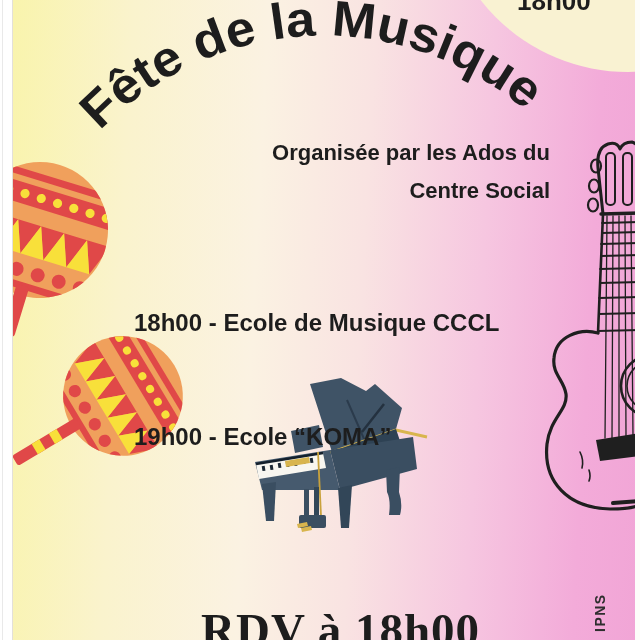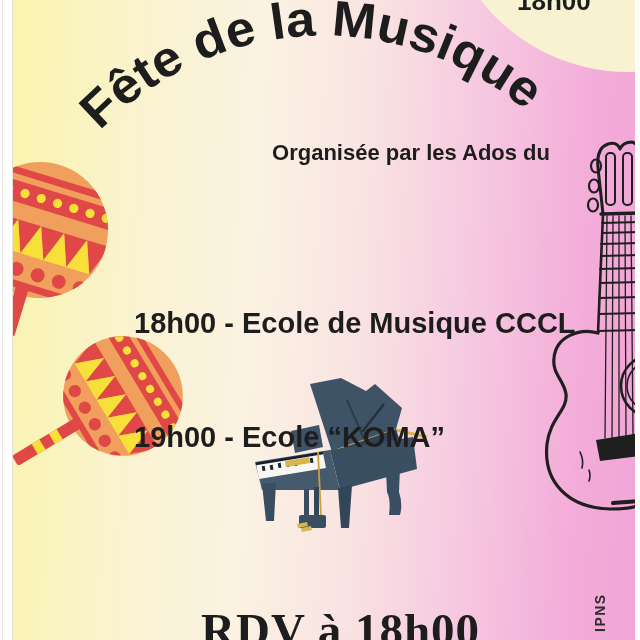--- a/index.html
+++ b/index.html
@@ -4,21 +4,21 @@
 <style>
   html,body{margin:0;padding:0;background:#888;}
   .poster{
     position:relative;width:640px;height:640px;overflow:hidden;
     background:linear-gradient(93deg,#f9f4a9 0%,#faf3cd 20%,#fbf2e2 40%,#f9e3e2 56%,#f6c6e0 74%,#f3abd9 90%,#f1a5d6 100%);
     font-family:"Liberation Sans","DejaVu Sans",sans-serif;
   }
   .illos{position:absolute;left:0;top:0;width:640px;height:640px;display:block;}
   .txt{position:absolute;color:#1d1d1d;font-weight:bold;white-space:pre;}
   .organizer{left:100px;top:134px;width:450px;text-align:right;font-size:22px;line-height:38px;white-space:normal;}
-  .schedule{left:134px;top:228px;font-size:29px;line-height:38px;}
+  .schedule{left:134px;top:228px;font-size:24px;line-height:38px;}
   .footer-note{left:201px;top:603px;font-family:"Liberation Serif","DejaVu Serif",serif;font-size:47px;letter-spacing:1px;}
   .toptime{left:517px;top:-12px;font-size:26px;line-height:27px;}
   .imprint{left:592px;top:632px;transform:rotate(-90deg);transform-origin:0 0;font-size:14px;letter-spacing:1.5px;color:#2e2e2e;}
   .edge-left{position:absolute;left:0;top:0;width:12px;height:640px;background:#ffffff;border-right:1px solid #e3e0da;}
   .edge-left::before{content:"";position:absolute;left:2px;top:0;width:1px;height:640px;background:#e9e9e9;}
   .edge-right{position:absolute;right:0;top:0;width:5px;height:640px;background:#fdfdfa;}
 </style>
 </head>
 <body>
 
@@ -147,20 +147,21 @@
     <path id="arcPath" d="M 100 131 A 310 310 0 0 1 535 119" fill="none"></path>
     <text font-size="50" font-weight="bold" fill="#1d1d1d" font-family="Liberation Sans, DejaVu Sans, sans-serif">
       <textPath href="#arcPath" textLength="470" lengthAdjust="spacingAndGlyphs">Fête de la Musique</textPath>
     </text>
   </svg>
 
   <div class="txt toptime">18h00</div>
 
   <div class="txt organizer">
     <div>Organisée par les Ados du</div>
+    <div>Centre Social</div>
   </div>
 
   <div class="txt schedule">
     <div>18h00 - Ecole de Musique CCCL</div>
     <div>19h00 - Ecole “KOMA”</div>
   </div>
 
   <div class="txt footer-note">RDV à 18h00</div>
 
   <div class="txt imprint">IPNS</div>

